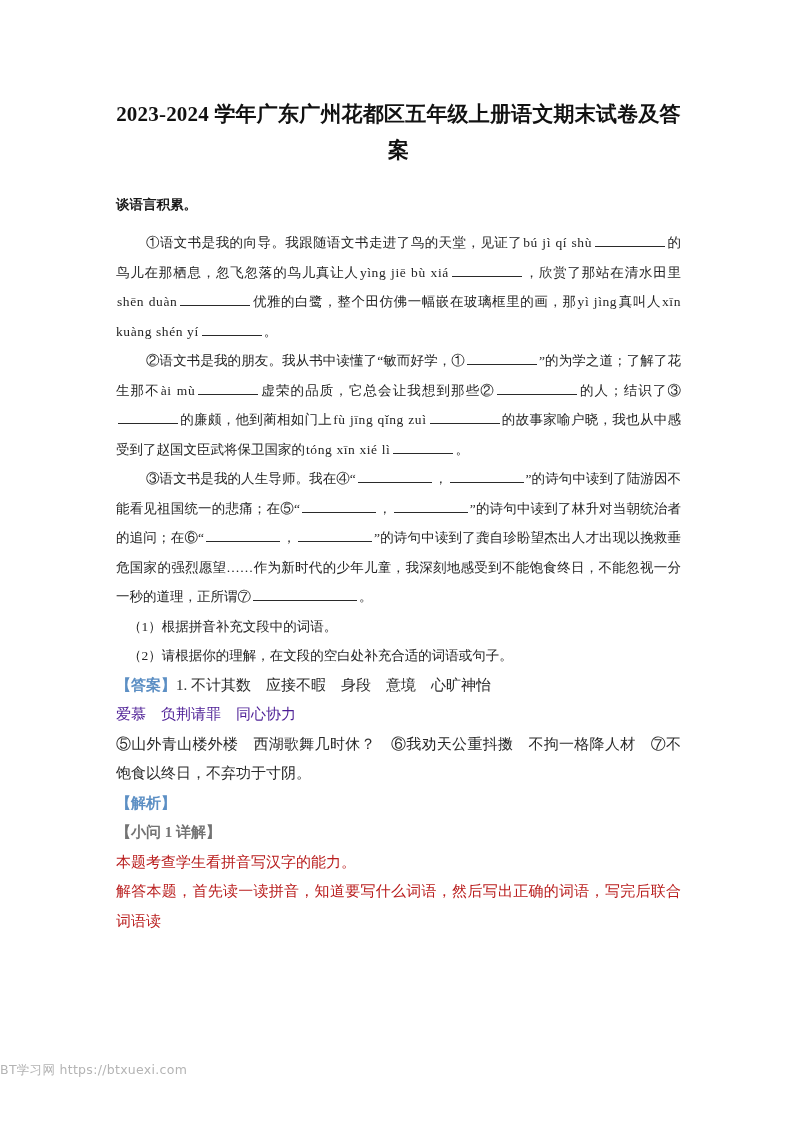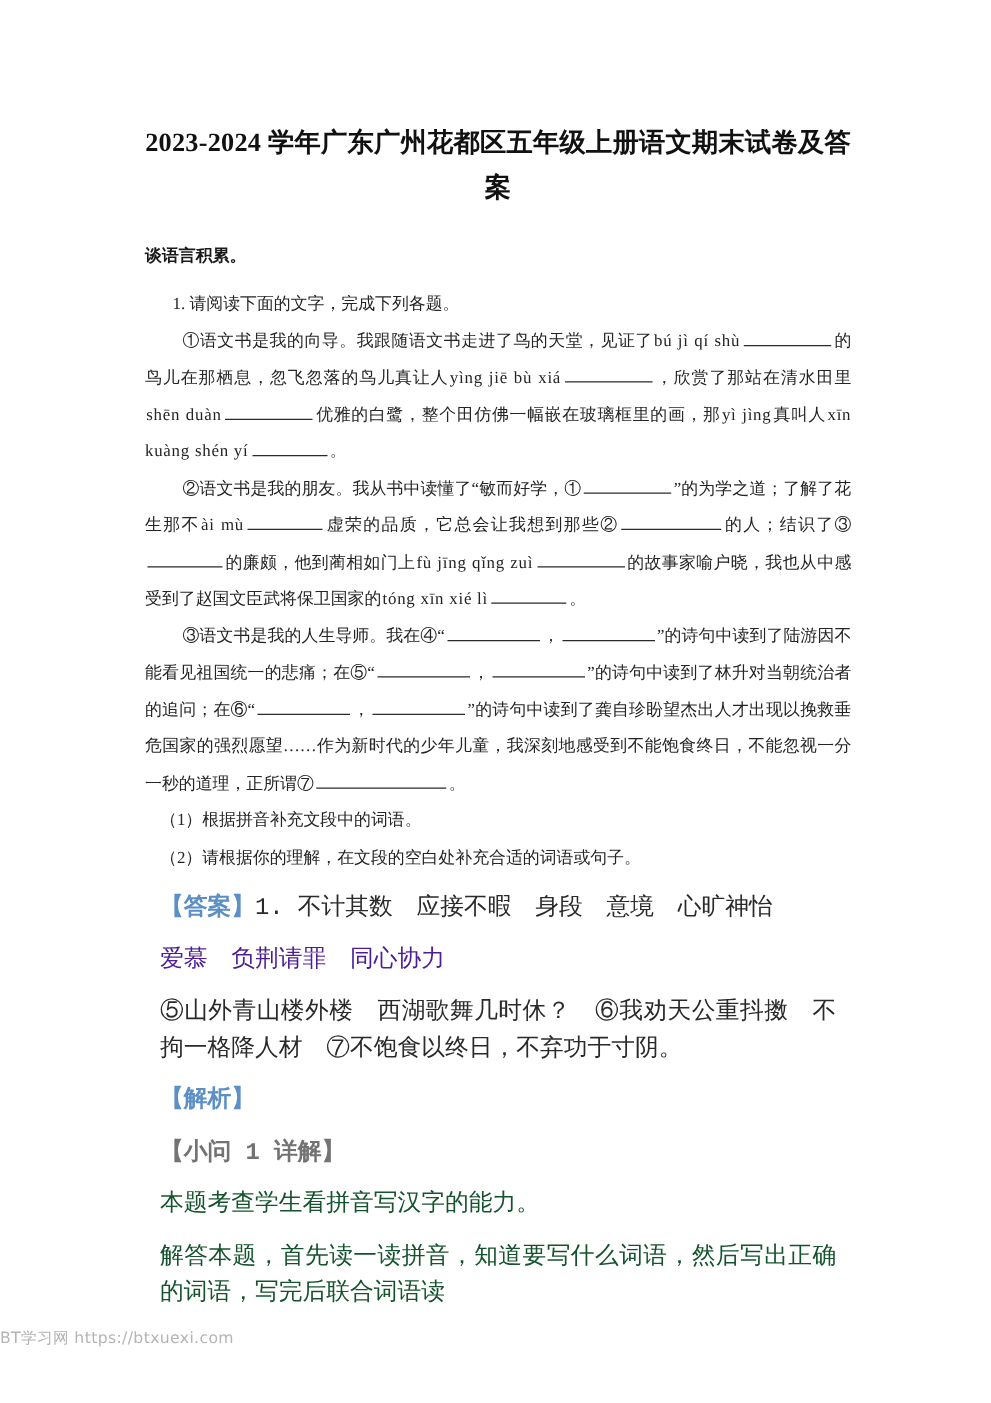--- a/index.html
+++ b/index.html
@@ -90,29 +90,28 @@
   
   .tag-blue {
     color: #5c8fc4;
     font-weight: bold;
   }
   .tag-bold {
     font-weight: bold;
     color: #737373;
   }
   .p-ans {
-    font-size: 19px;
+    font-size: 15px;
     line-height: 29.5px;
-    margin: 12px;
+    margin: 0;
     color: #2a2a2a;
     text-align: justify;
-    font-family: Liberation Mono, monospace;
   }
   .p-ans.light { color: #4c1d95; }
-  .p-faint { color: #14532d; }
+  .p-faint { color: #b91c1c; }
 
   
   .footer {
     position: absolute;
     left: 0;
     top: 1062px;
     width: 793px;
     font-family: "DejaVu Sans", "Liberation Sans", sans-serif;
     font-size: 12.5px;
     color: #b4b4b4;
@@ -123,21 +122,20 @@
 <body>
 
 <div class="page">
 
   <div class="content">
 
     <h1 class="doc-title">2023-2024 学年广东广州花都区五年级上册语文期末试卷及答案</h1>
 
     <div class="section-heading">谈语言积累。</div>
 
-    <p class="p p-q">1. 请阅读下面的文字，完成下列各题。</p>
 
     <p class="p p-indent"><span>①语文书是我的向导。我跟随语文书走进了鸟的天堂，见证了</span><span class="pinyin">bú jì qí shù</span><span class="blank b-lg"></span><span>的鸟儿在那栖息，忽飞忽落的鸟儿真让人</span><span class="pinyin">yìng jiē bù xiá</span><span class="blank b-lg"></span><span>，欣赏了那站在清水田里</span><span class="pinyin">shēn duàn</span><span class="blank b-lg"></span><span>优雅的白鹭，整个田仿佛一幅嵌在玻璃框里的画，那</span><span class="pinyin">yì jìng</span><span>真叫人</span><span class="pinyin">xīn kuàng shén yí</span><span class="blank b-md"></span><span>。</span></p>
 
     <p class="p p-indent"><span>②语文书是我的朋友。我从书中读懂了“敏而好学，①</span><span class="blank b-lg"></span><span>”的为学之道；了解了花生那不</span><span class="pinyin">ài mù</span><span class="blank b-md"></span><span>虚荣的品质，它总会让我想到那些②</span><span class="blank b-xl"></span><span>的人；结识了③</span><span class="blank b-md"></span><span>的廉颇，他到蔺相如门上</span><span class="pinyin">fù jīng qǐng zuì</span><span class="blank b-lg"></span><span>的故事家喻户晓，我也从中感受到了赵国文臣武将保卫国家的</span><span class="pinyin">tóng xīn xié lì</span><span class="blank b-md"></span><span>。</span></p>
 
     <p class="p p-indent"><span>③语文书是我的人生导师。我在④“</span><span class="blank b-poem"></span><span>，</span><span class="blank b-poem"></span><span>”的诗句中读到了陆游因不能看见祖国统一的悲痛；在⑤“</span><span class="blank b-poem"></span><span>，</span><span class="blank b-poem"></span><span>”的诗句中读到了林升对当朝统治者的追问；在⑥“</span><span class="blank b-poem"></span><span>，</span><span class="blank b-poem"></span><span>”的诗句中读到了龚自珍盼望杰出人才出现以挽救垂危国家的强烈愿望……作为新时代的少年儿童，我深刻地感受到不能饱食终日，不能忽视一分一秒的道理，正所谓⑦</span><span class="blank b-xxl"></span><span>。</span></p>
 
     <p class="p p-sub">（1）根据拼音补充文段中的词语。</p>
     <p class="p p-sub">（2）请根据你的理解，在文段的空白处补充合适的词语或句子。</p>
 

